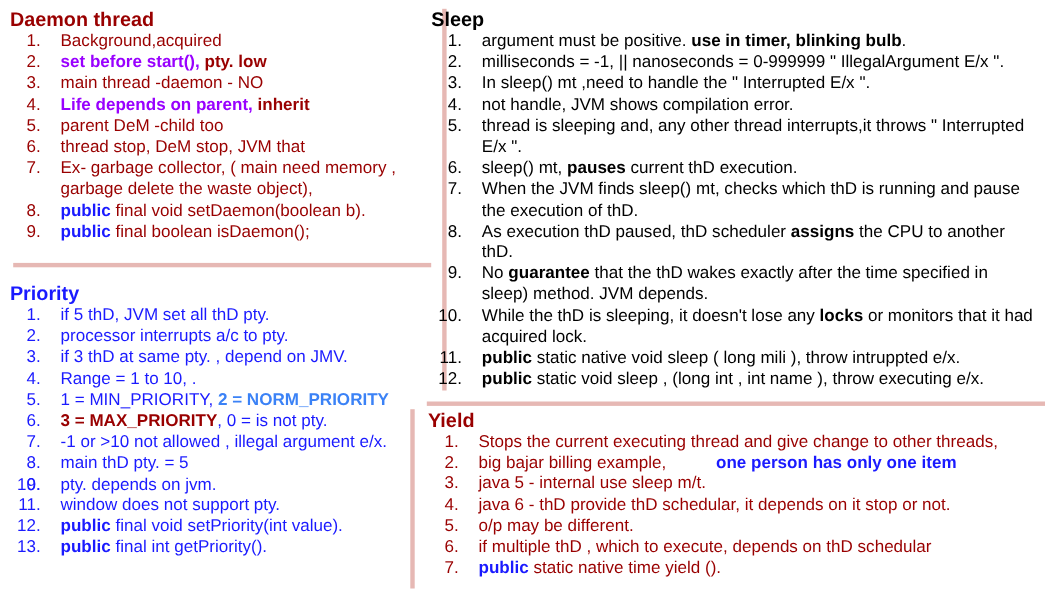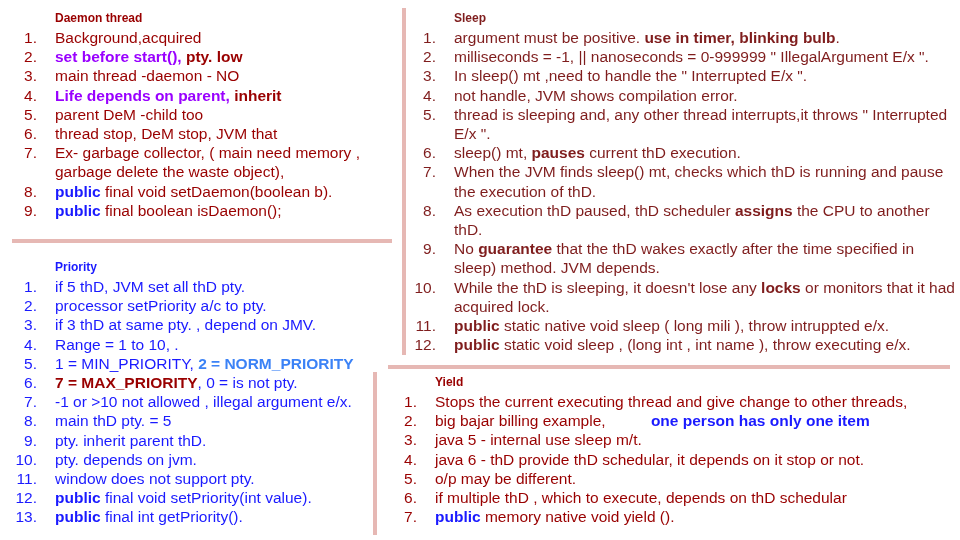--- a/index.html
+++ b/index.html
@@ -1,21 +1,21 @@
 <!DOCTYPE html>
 <html><head>
   <meta charset="utf-8">
   <style>
     html, body { margin:0; padding:0; }
     body {
       width:960px; height:540px; background:#ffffff; position:relative; overflow:hidden;
       font-family: "Liberation Sans", sans-serif;
     }
     .section { position:absolute; }
-    .title { font-weight:bold; font-size:12px; line-height:19px;margin-left:46px; }
+    .title { font-weight:bold; font-size:18px; line-height:19px; }
     ol { list-style:none; margin:0; padding:0; }
     li { position:relative; font-size:15.5px; line-height:19.2px; padding-left:46px; }
     li .num { position:absolute; left:0; width:28px; text-align:right; }
     .b { font-weight:bold; }
     .divider { position:absolute; background:#e6b8b4; }
   </style>
 </head>
 <body>
 
 <div class="section" style="left:9px; top:9px; width:380px; color:#990000;">
@@ -32,38 +32,38 @@
       <li><span class="num">9.</span><span class="b" style="color: rgb(26, 26, 255);">public</span><span> final boolean isDaemon();</span></li>
     </ol>
 </div>
 
 <div class="divider" style="left:12px; top:239px; width:380px; height:4px;"></div>
 
 <div class="section" style="left:9px; top:258px; width:380px; color:#1a1aff;">
   <div class="title">Priority</div>
   <ol>
       <li><span class="num">1.</span><span>if 5 thD, JVM set all thD pty.</span></li>
-      <li><span class="num">2.</span><span>processor setPriority a/c to pty.</span></li>
+      <li><span class="num">2.</span><span>processor interrupts a/c to pty.</span></li>
       <li><span class="num">3.</span><span>if 3 thD at same pty. , depend on JMV.</span></li>
       <li><span class="num">4.</span><span>Range = 1 to 10, .</span></li>
       <li><span class="num">5.</span><span>1 = MIN_PRIORITY, </span><span class="b" style="color: #3b82f6;">2 = NORM_PRIORITY</span></li>
-      <li><span class="num">6.</span><span class="b" style="color: rgb(153, 0, 0);">7 = MAX_PRIORITY</span><span>, 0 = is not pty.</span></li>
+      <li><span class="num">6.</span><span class="b" style="color: rgb(153, 0, 0);">3 = MAX_PRIORITY</span><span>, 0 = is not pty.</span></li>
       <li><span class="num">7.</span><span>-1 or &gt;10 not allowed , illegal argument e/x.</span></li>
       <li><span class="num">8.</span><span>main thD pty. = 5</span></li>
-      <li><span class="num">9.</span><span>pty. inherit parent thD.</span></li>
+      <li><span class="num">9.</span></li>
       <li><span class="num">10.</span><span>pty. depends on jvm.</span></li>
       <li><span class="num">11.</span><span>window does not support pty.</span></li>
       <li><span class="num">12.</span><span class="b">public</span><span> final void setPriority(int value).</span></li>
       <li><span class="num">13.</span><span class="b">public</span><span> final int getPriority().</span></li>
     </ol>
 </div>
 
 <div class="divider" style="left:402px; top:8px; width:4px; height:347px;"></div>
 
-<div class="section" style="left:408px; top:9px; width:548px; color:#7f1d1d;">
+<div class="section" style="left:392px; top:9px; width:548px; color:#000000;">
   <div class="title">Sleep</div>
   <ol>
       <li><span class="num">1.</span><span>argument must be positive. </span><span class="b">use in timer, blinking bulb</span><span>.</span></li>
       <li><span class="num">2.</span><span>milliseconds = -1, || nanoseconds = 0-999999 " IllegalArgument E/x ".</span></li>
       <li><span class="num">3.</span><span>In sleep() mt ,need to handle the " Interrupted E/x ".</span></li>
       <li><span class="num">4.</span><span>not handle, JVM shows compilation error.</span></li>
       <li><span class="num">5.</span><span>thread is sleeping and, any other thread interrupts,it throws " Interrupted E/x ".</span></li>
       <li><span class="num">6.</span><span>sleep() mt, </span><span class="b">pauses</span><span> current thD execution.</span></li>
       <li><span class="num">7.</span><span>When the JVM finds sleep() mt, checks which thD is running and pause the execution of thD.</span></li>
       <li><span class="num">8.</span><span>As execution thD paused, thD scheduler </span><span class="b">assigns</span><span> the CPU to another thD.</span></li>
@@ -80,15 +80,15 @@
 
 <div class="section" style="left:389px; top:373px; width:565px; color:#990000;">
   <div class="title">Yield</div>
   <ol>
       <li><span class="num">1.</span><span>Stops the current executing thread and give change to other threads,</span></li>
       <li><span class="num">2.</span><span>big bajar billing example, </span><span class="b" style="color: rgb(26, 26, 255); margin-left: 41px;">one person has only one item</span></li>
       <li><span class="num">3.</span><span>java 5 - internal use sleep m/t.</span></li>
       <li><span class="num">4.</span><span>java 6 - thD provide thD schedular, it depends on it stop or not.</span></li>
       <li><span class="num">5.</span><span>o/p may be different.</span></li>
       <li><span class="num">6.</span><span>if multiple thD , which to execute, depends on thD schedular</span></li>
-      <li><span class="num">7.</span><span class="b" style="color: rgb(26, 26, 255);">public</span><span> memory native void yield ().</span></li>
+      <li><span class="num">7.</span><span class="b" style="color: rgb(26, 26, 255);">public</span><span> static native time yield ().</span></li>
     </ol>
 </div>
 
 </body></html>

